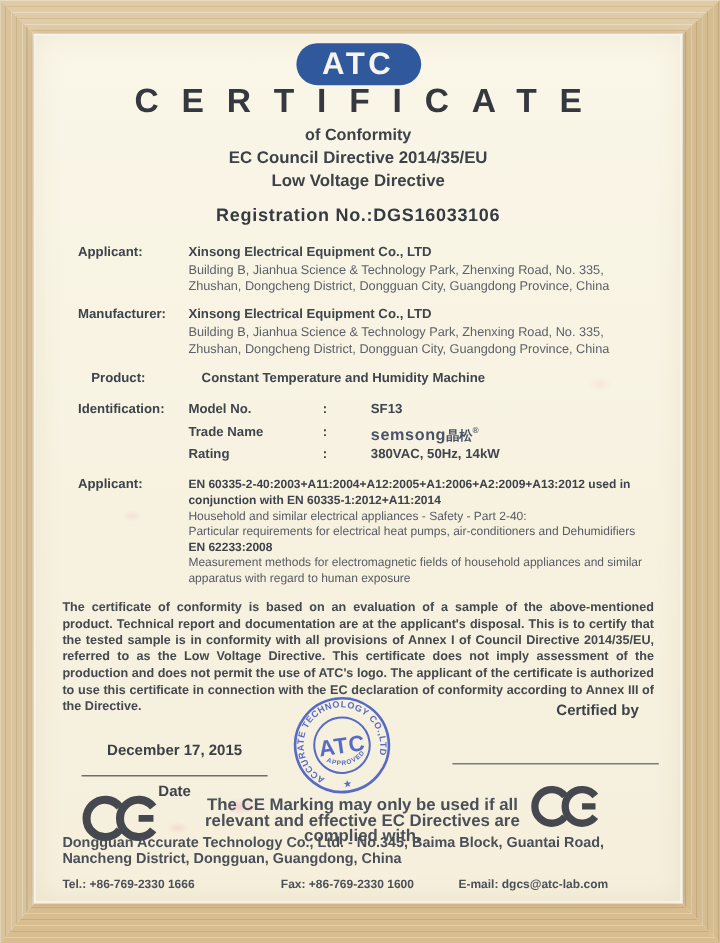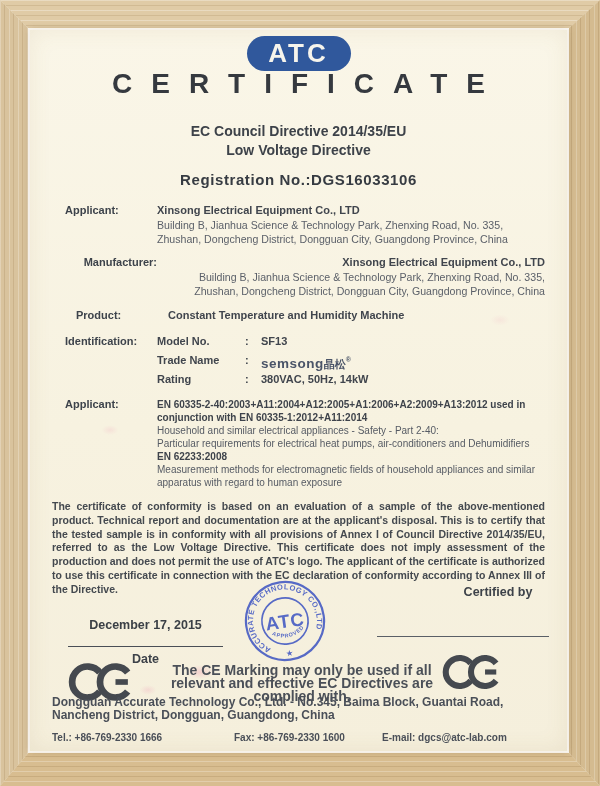--- a/index.html
+++ b/index.html
@@ -56,25 +56,25 @@
   .subtitle { left:0; top:75px; width:100%; text-align:center; font-size:13.5px; font-weight:700; color:#3d4249; }
   .dir1 { left:0; top:93px;  width:100%; text-align:center; font-size:14px; font-weight:700; color:#3d4249; }
   .dir2 { left:0; top:112px; width:100%; text-align:center; font-size:14px; font-weight:700; color:#3d4249; }
   .registration { left:0; top:141px; width:100%; text-align:center; font-size:15px; font-weight:700; letter-spacing:.6px; color:#363b42; }
 
   
   .field { left:35px; width:480px; display:grid; grid-template-columns:92px 1fr; }
   .field .flabel { font-size:11px; font-weight:700; color:#3d434b; }
   .party-name { font-size:11px; font-weight:700; color:#40454d; }
   .party-addr { font-size:10.6px; color:#5b6069; line-height:13.8px; margin-top:3px; }
-  .p0 { top:174px; } .p1 { top:226px;text-align:right; } .prod { top:279px;padding-left:11px; }
+  .p0 { top:174px; } .p1 { top:226px; } .prod { top:279px;padding-left:11px; }
   .prod-val { font-size:11px; font-weight:700; color:#40454d; }
 
   .ident { top:305px; }
-  .ident-rows .irow { display:grid; grid-template-columns:88px 16px 1fr; height:19px; align-items:start; }
+  .ident-rows .irow { display:grid; grid-template-columns:88px 16px 1fr; height:19px; align-items:start;gap:24px; }
   .ikey, .icolon, .ival { font-size:11px; font-weight:700; color:#40454d; }
   .brand { font-size:13.5px; font-weight:700; letter-spacing:.5px; color:#4a5468; line-height:12px; }
   .brand-cjk { font-size:11px; letter-spacing:0; }
   .brand-reg { font-size:7px; vertical-align:super; }
 
   .stds { top:368px; }
   .std-line { font-size:10px; line-height:13px; }
   .std-b { font-weight:700; color:#3e434b; }
   .std-n { font-weight:400; color:#565b64; }
 
@@ -113,20 +113,21 @@
   <div class="frame-side frame-left"></div>
   <div class="frame-side frame-right"></div>
   <div class="frame-side frame-bottom"></div>
 
   <div class="paper">
 
     <div class="logo-pill">
       <span>ATC</span>
     </div>
     <div class="cert-title">CERTIFICATE</div>
+    <div class="subtitle">of Conformity</div>
     <div class="dir1">EC Council Directive 2014/35/EU</div>
     <div class="dir2">Low Voltage Directive</div>
     <div class="registration">Registration No.:DGS16033106</div>
 
     <div class="field p0">
       <div class="flabel">Applicant:</div>
       <div>
         <div class="party-name">Xinsong Electrical Equipment Co., LTD</div>
         <div class="party-addr">Building B, Jianhua Science &amp; Technology Park, Zhenxing Road, No. 335, Zhushan, Dongcheng District, Dongguan City, Guangdong Province, China</div>
       </div>

